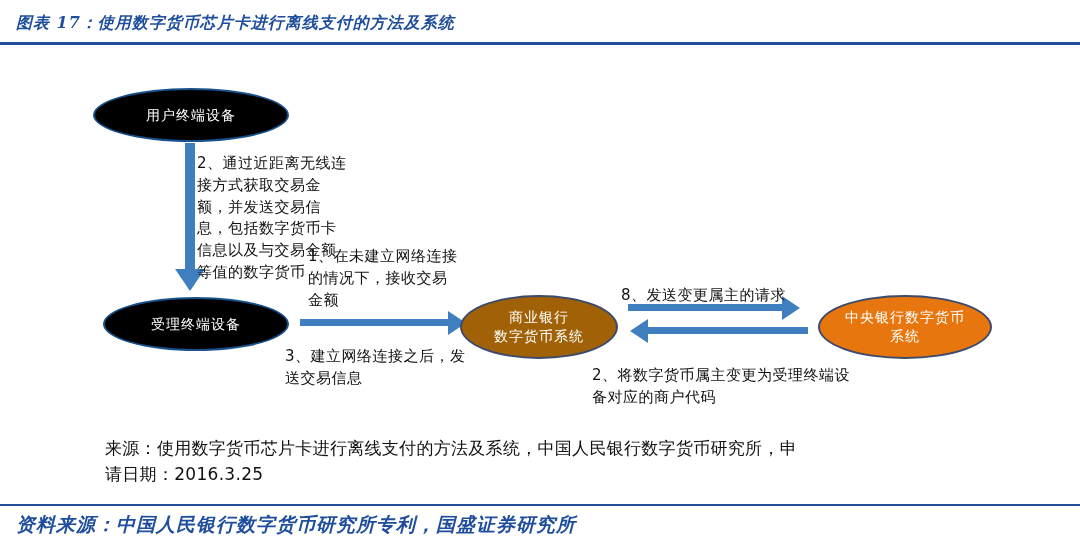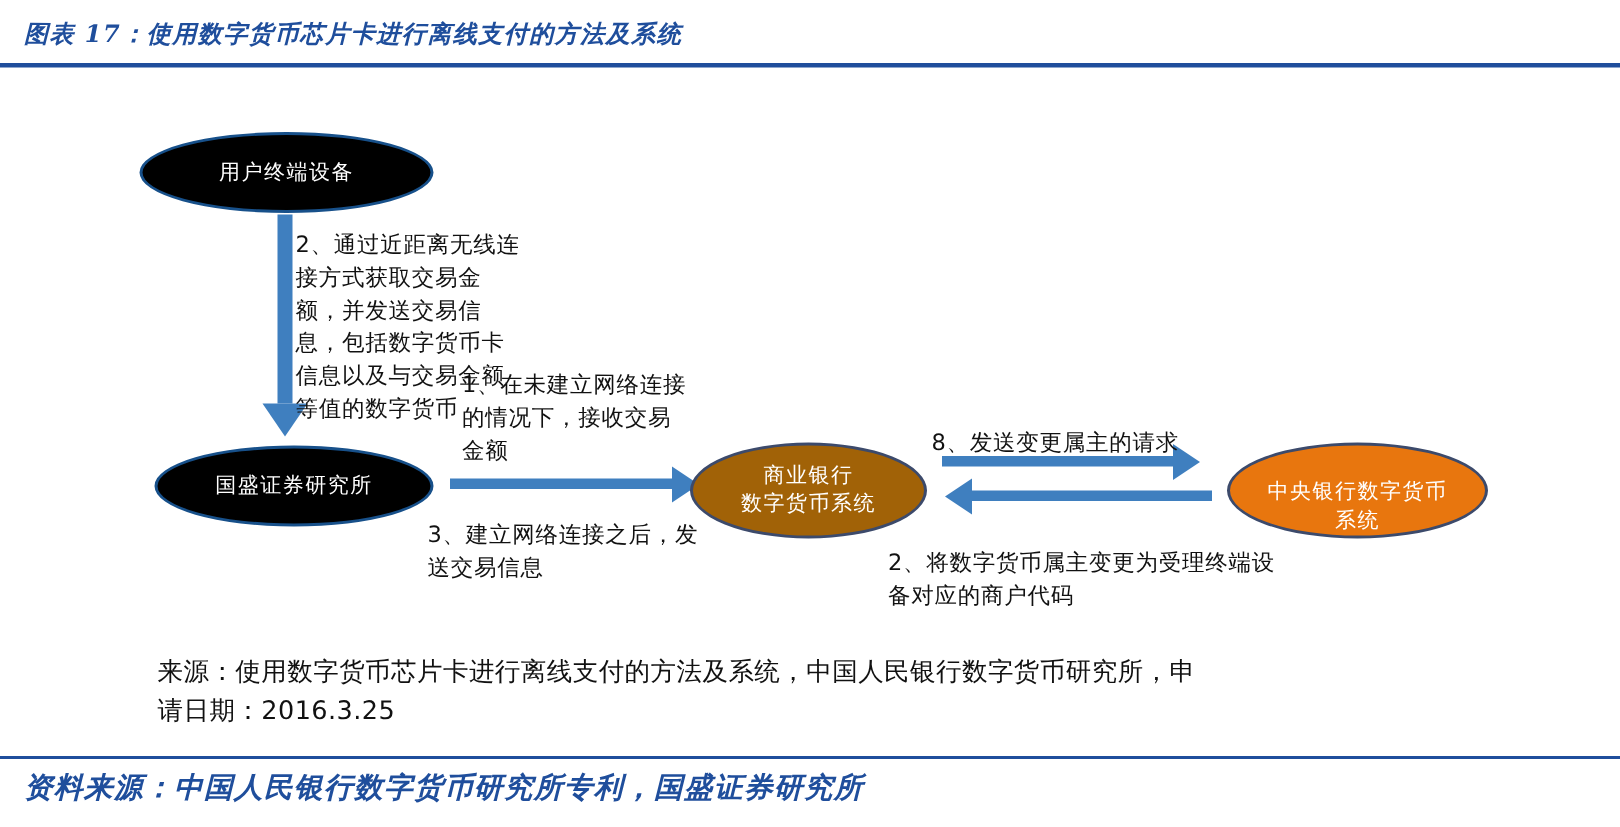--- a/index.html
+++ b/index.html
@@ -85,21 +85,20 @@
     background: #000000;
     border: 2px solid #17508a;
   }
   .node-red {
     background: #a16207;
     border: 2px solid #3c4a6b;
   }
   .node-orange {
     background: #e8760e;
     border: 2px solid #3c4a6b;
-    align-items: flex-end;
   }
   .node-label {
     display: block;
     white-space: pre-line;
   }
 
   #node-user      { left: 93px;  top: 43px;  width: 196px; height: 54px; }
   #node-terminal  { left: 103px; top: 252px; width: 186px; height: 54px; }
   #node-bank      { left: 460px; top: 250px; width: 158px; height: 64px; }
   #node-central   { left: 818px; top: 250px; width: 174px; height: 64px; }
@@ -224,21 +223,21 @@
   <div class="arrow" id="arrow-bank-central-head"></div>
 
   <div class="arrow" id="arrow-central-bank-shaft"></div>
   <div class="arrow" id="arrow-central-bank-head"></div>
 
   <div class="node node-blue" id="node-user">
     <span class="node-label">用户终端设备</span>
   </div>
 
   <div class="node node-blue" id="node-terminal">
-    <span class="node-label">国盛证券研究所</span>
+    <span class="node-label">受理终端设备</span>
   </div>
 
   <div class="node node-red" id="node-bank">
     <span class="node-label">商业银行
 数字货币系统</span>
   </div>
 
   <div class="node node-orange" id="node-central">
     <span class="node-label">中央银行数字货币
 系统</span>

